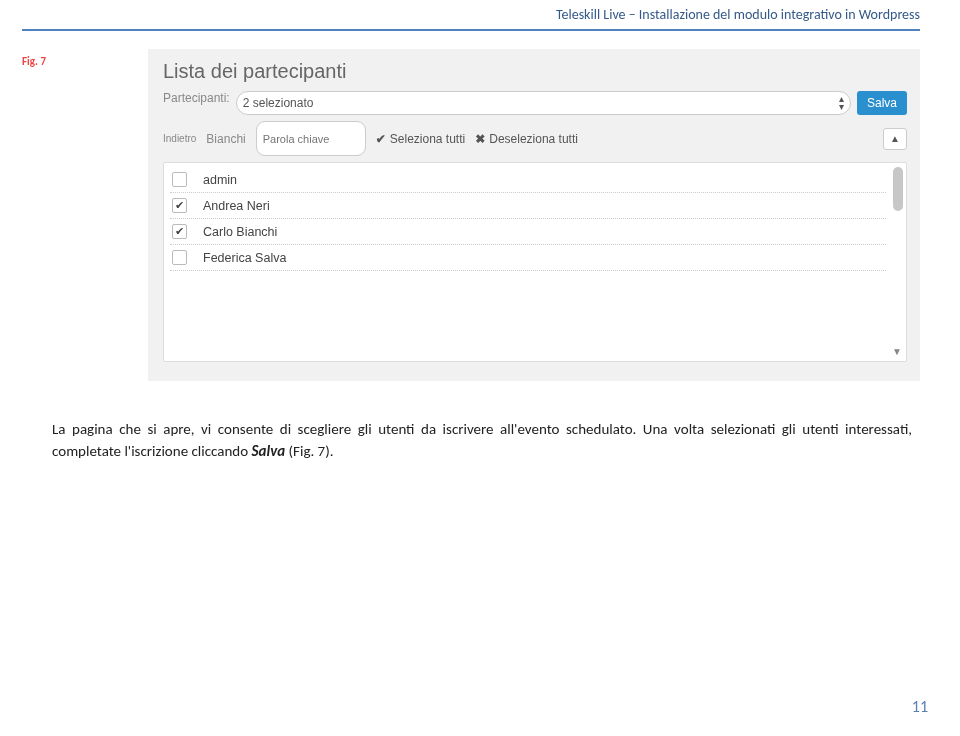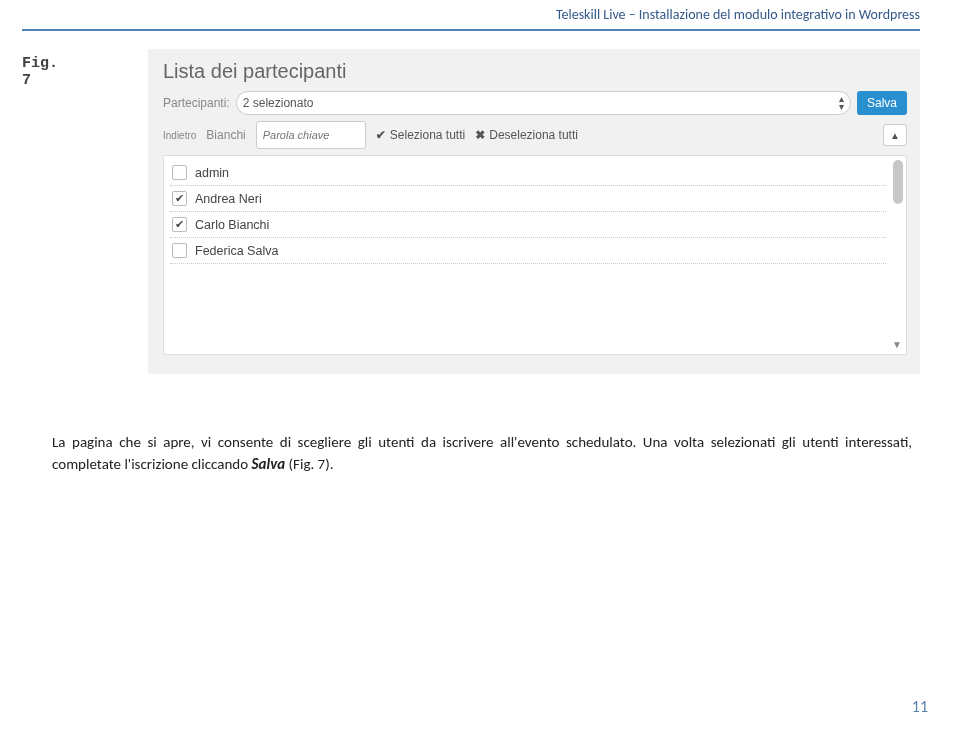--- a/index.html
+++ b/index.html
@@ -26,46 +26,44 @@
     background: #4f81bd;
     margin: 2px 0 18px 0;
   }
   .fig-row {
     display: flex;
     align-items: flex-start;
     gap: 52px;
   }
   .fig-label {
     font-weight: bold;
-    font-size: 15px;
-    color: #404040;
+    font-size: 11px;
+    color: #ef4444;
     width: 50px;
     padding-top: 6px;
-    font-family: Liberation Mono, monospace;
   }
   .screenshot {
     width: 772px;
     background: #f1f1f1;
     border: 1px solid #f1f1f1;
     padding: 10px 12px 18px 14px;
     font-family: "Segoe UI", Arial, sans-serif;
     color: #555;
     font-size: 12px;
     position: relative;
     margin-left: 24px;
   }
   .sc-title {
     font-size: 20px;
     color: #666;
     margin-bottom: 8px;
     font-weight: 400;
   }
   .sc-row1 {
     display: flex;
-    align-items: center;
     gap: 6px;
     margin-bottom: 6px;
   }
   .sc-label {
     color: #888;
     font-size: 12px;
   }
   .sel-box {
     flex: 1;
     height: 24px;
@@ -103,27 +101,26 @@
     gap: 10px;
     margin-bottom: 6px;
   }
   .link {
     color: #888;
     font-size: 10px;
     cursor: pointer;
   }
   .ricerca-input {
     width: 110px;
-    height: 28px;
+    height: 35px;
     border: 1px solid #ccc;
-    border-radius: 3px;
+    border-radius: 9px;
     padding: 0 6px;
     font-size: 11px;
     color: #888;
-    font-style: italic;
     background: #fff;
   }
   .tool-link {
     display: flex;
     align-items: center;
     gap: 4px;
     color: #555;
     font-size: 12px;
     cursor: pointer;
   }
@@ -149,21 +146,21 @@
     background: #fff;
     border: 1px solid #ddd;
     border-radius: 2px;
     min-height: 200px;
     position: relative;
     padding: 4px 20px 4px 6px;
   }
   .user-row {
     display: flex;
     align-items: center;
-    gap: 8px;
+    gap: 16px;
     border-bottom: 1px dotted #ccc;
     padding: 5px 2px;
     font-size: 12.5px;
     color: #444;
   }
   .user-row:last-child { border-bottom: none; }
   .chk {
     width: 15px;
     height: 15px;
     border: 1px solid #bbb;
@@ -186,21 +183,21 @@
     border-radius: 5px;
   }
   .scroll-down {
     position: absolute;
     right: 4px;
     bottom: 4px;
     font-size: 10px;
     color: #888;
   }
   .body-text {
-    margin-top: 58px;
+    margin-top: 38px;
     padding: 0 8px 0 30px;
     font-size: 15px;
     line-height: 1.45;
     text-align: justify;
     color: #222;
   }
   .body-text .bi { font-weight: bold; font-style: italic; }
   .page-num {
     position: absolute;
     bottom: 20px;

